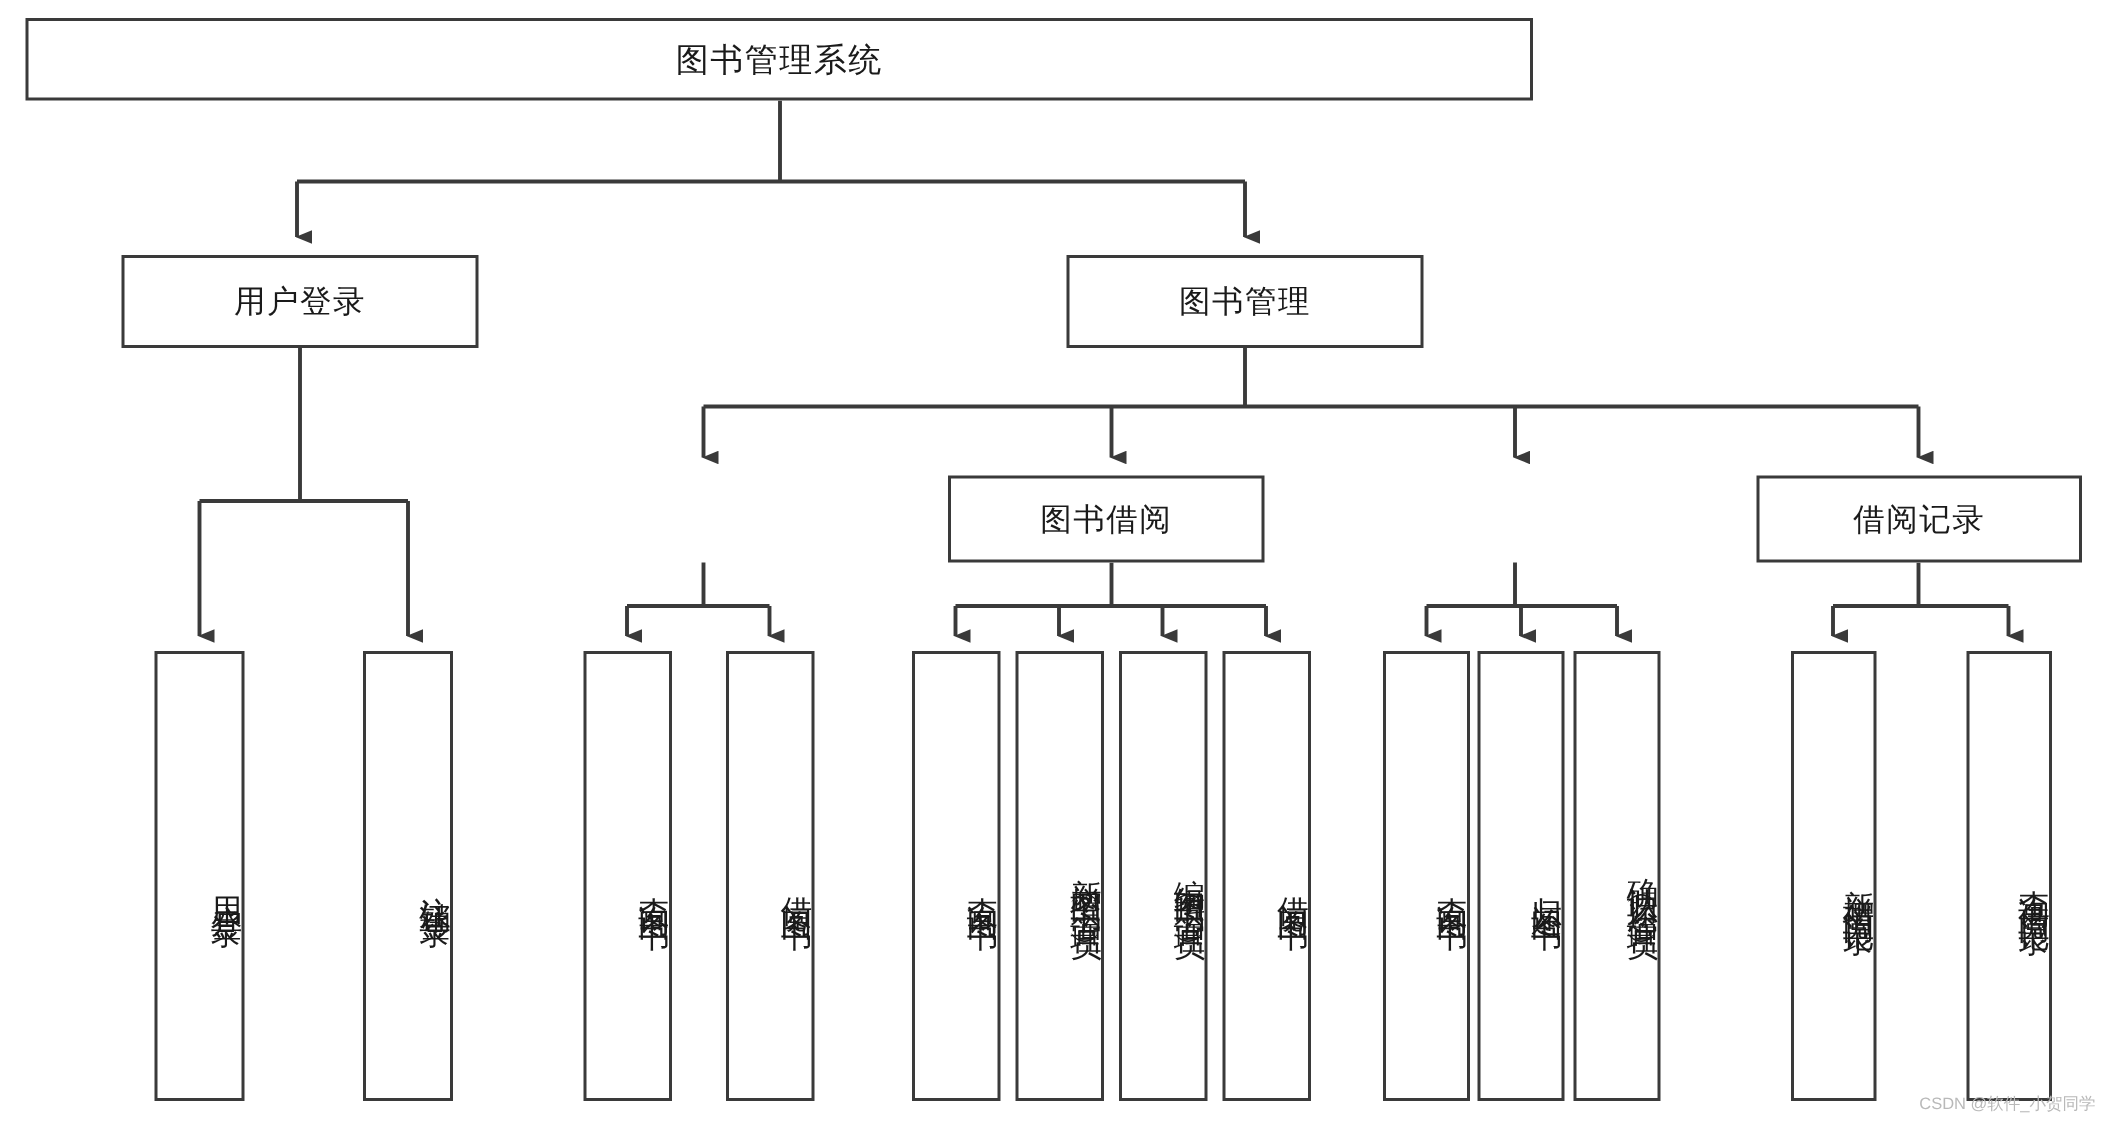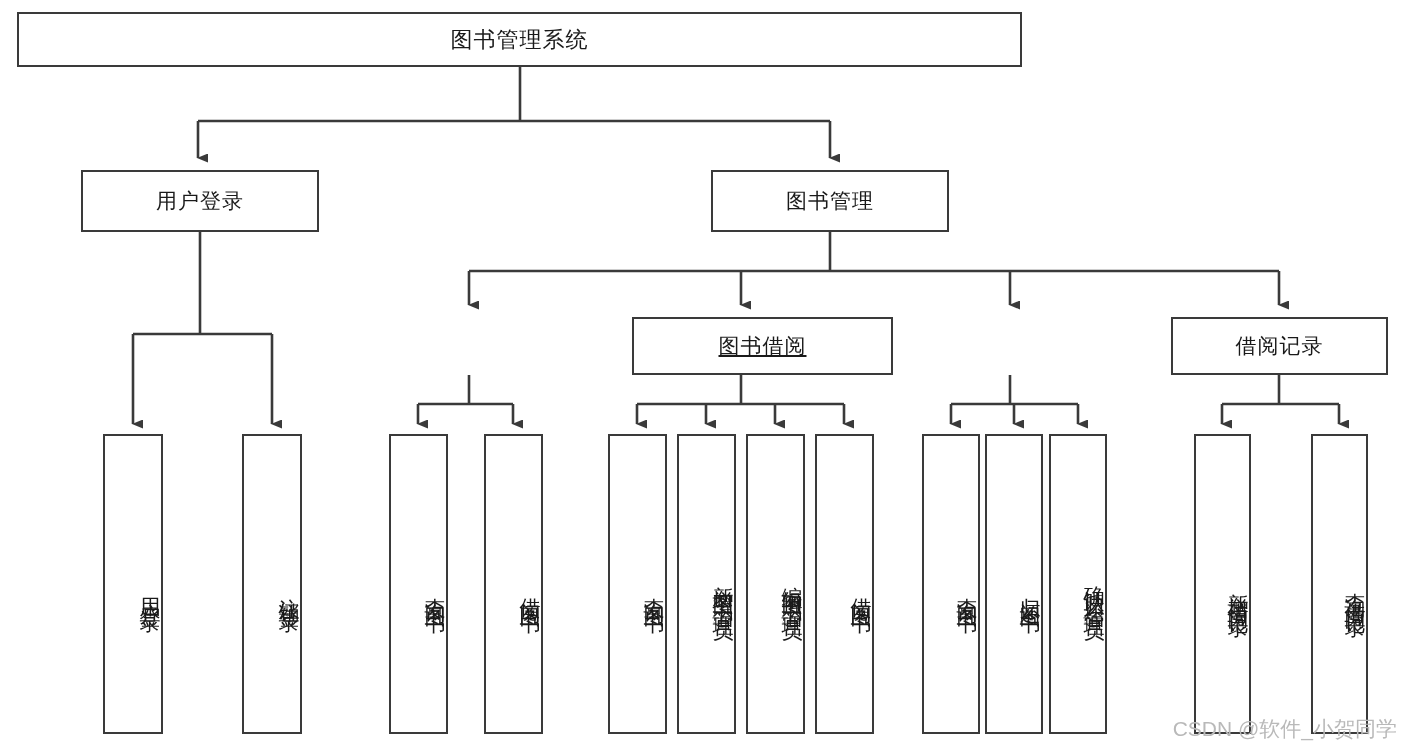--- a/index.html
+++ b/index.html
@@ -52,21 +52,21 @@
     letter-spacing: 5px;
     align-items: flex-start;
     justify-content: center;
     padding-top: 14px;
     line-height: 1;
   }
   .watermark {
     position: absolute;
     right: 8px;
     bottom: 4px;
-    font-size: 21px;
+    font-size: 11px;
     color: #b9b9b9;
     white-space: nowrap;
     z-index: 3;
     font-family: "Liberation Sans", "DejaVu Sans", sans-serif;
   }
 </style>
 </head>
 <body>
 
 <div id="diagram">
@@ -119,21 +119,21 @@
       <path d="M 1222,404 L 1222,424" marker-end="url(#arrow)"></path>
       <path d="M 1339,404 L 1339,424" marker-end="url(#arrow)"></path>
     </g>
   </svg>
 
   <div class="node node-h node-root" style="left:17px; top:12px; width:1005px; height:55px;">图书管理系统</div>
 
   <div class="node node-h" style="left:81px; top:170px; width:238px; height:62px;">用户登录</div>
   <div class="node node-h" style="left:711px; top:170px; width:238px; height:62px;">图书管理</div>
 
-  <div class="node node-h" style="left:632px; top:317px; width:261px; height:58px;text-decoration:underline;">图书借阅</div>
+  <div class="node node-h" style="left:632px; top:317px; width:211px; height:58px;">图书借阅</div>
   <div class="node node-h" style="left:1171px; top:317px; width:217px; height:58px;">借阅记录</div>
 
   <div class="node node-v" style="left:103px; top:434px; width:60px; height:300px;">用户登录</div>
   <div class="node node-v" style="left:242px; top:434px; width:60px; height:300px;">注销登录</div>
 
   <div class="node node-v" style="left:389px; top:434px; width:59px; height:300px;">查询图书</div>
   <div class="node node-v" style="left:484px; top:434px; width:59px; height:300px;">借阅图书</div>
 
   <div class="node node-v" style="left:608px; top:434px; width:59px; height:300px;">查询图书</div>
   <div class="node node-v" style="left:677px; top:434px; width:59px; height:300px;">新增图书（管理员）</div>

